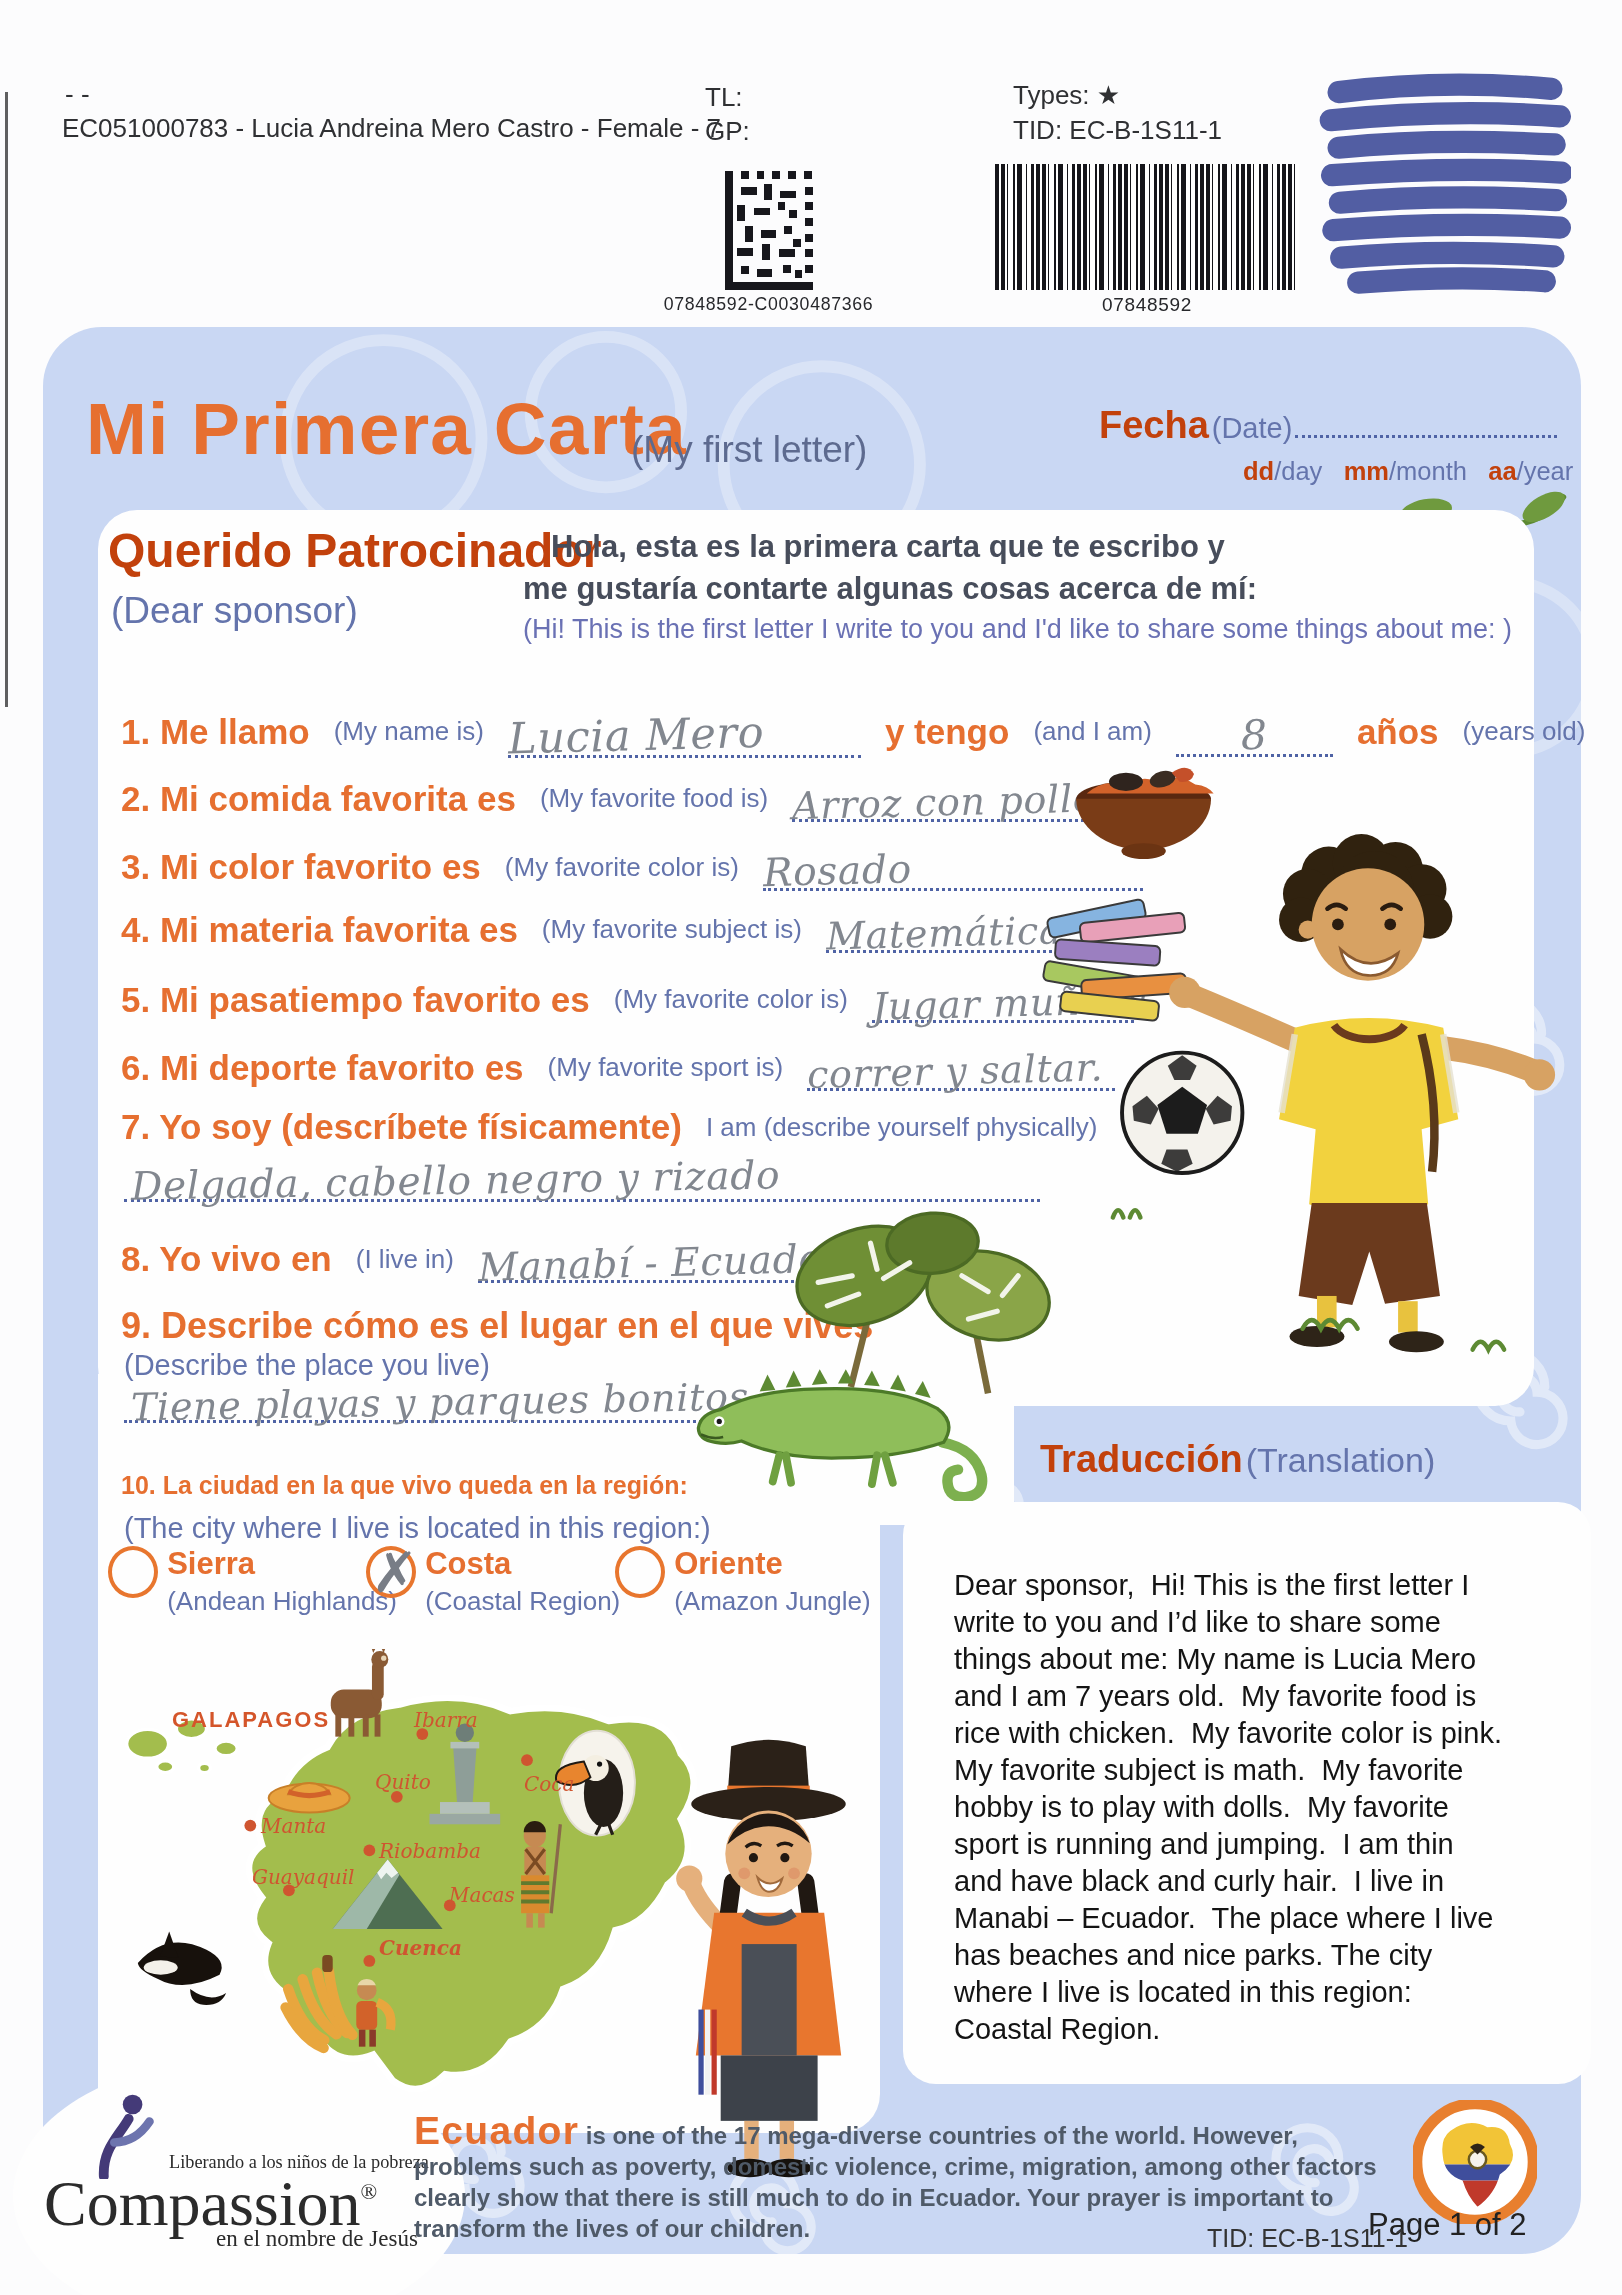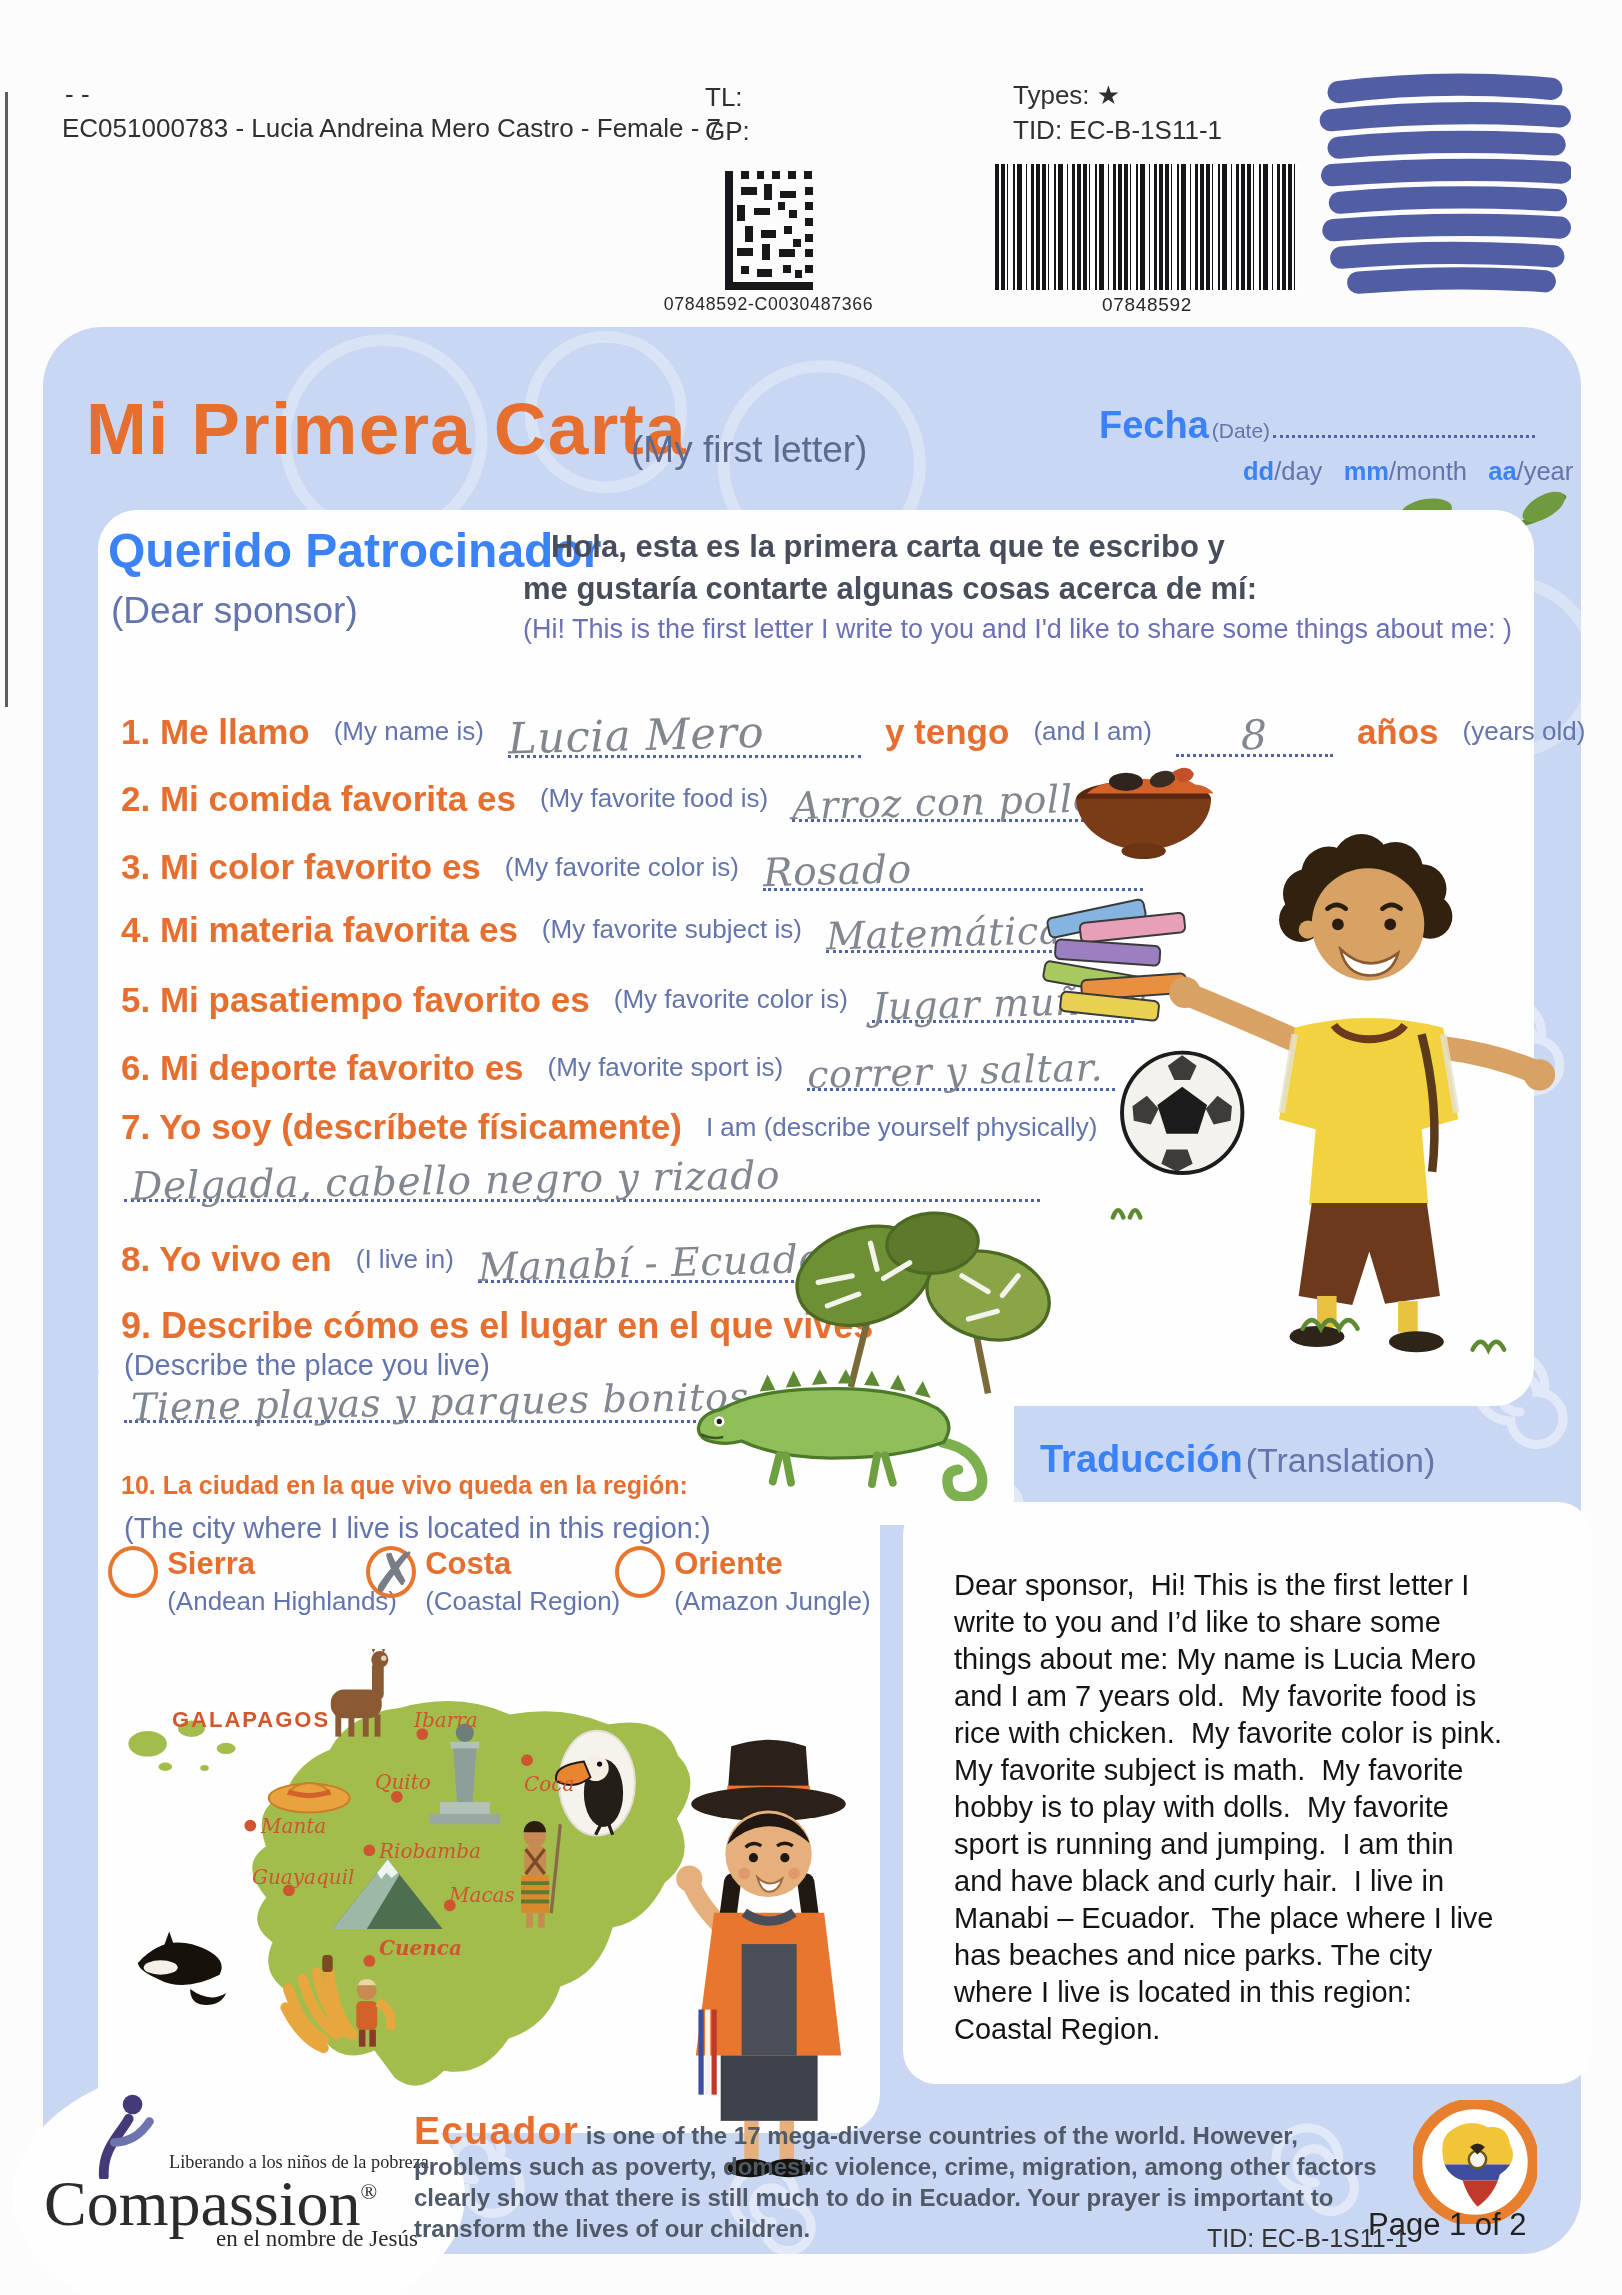--- a/index.html
+++ b/index.html
@@ -10,21 +10,21 @@
   
   .hdr-txt{color:#2f3033;font-size:26px;}
   .mono-label{color:#2f3033;font-size:26px;}
   .barcode{background:repeating-linear-gradient(90deg,#15151a 0 3.9px,#fff 3.9px 5.9px,#15151a 5.9px 9.8px,#fff 9.8px 11.8px,#15151a 11.8px 13px,#fff 13px 18.3px,#15151a 18.3px 20px,#fff 20px 21.6px,#15151a 21.6px 27px,#fff 27px 31px,#15151a 31px 32px,#fff 32px 36px,#15151a 36px 39px,#fff 39px 41px);}
   .code-label{font-size:17.7px;color:#26272b;text-align:center;letter-spacing:0.7px;}
   
   .card{background:#c9d7f3;border-radius:59px;}
   .panel{background:#fefefe;}
   .title-es{font-size:73px;font-weight:bold;color:#e66f30;letter-spacing:1.3px;}
   .title-en{font-size:37px;color:#5d6a8f;}
-  .o-head{font-weight:bold;color:#3b82f6;}
+  .o-head{font-weight:bold;color:#c2410c;}
   .enlab{color:#6474ac;}
   .intro-es{font-size:31px;font-weight:bold;color:#474d5b;}
   .intro-en{font-size:27px;color:#6a71b4;}
   .hand{font-family:"DejaVu Serif",serif;font-style:italic;color:#82878f;letter-spacing:0.7px;}
   .qrow{display:flex;align-items:center;gap:24px;white-space:nowrap;}
   .qes{font-size:35px;font-weight:bold;color:#e66f30;}
   .qen{font-size:26px;color:#6474ac;}
   .dotu{border-bottom:3.3px dotted #4f63a5;display:inline-flex;align-items:flex-end;justify-content:flex-start;}
   .dotu .hand{transform:translateY(5.2px) rotate(-1.5deg);}
   .ansline{border-bottom:3.3px dotted #4f63a5;position:absolute;}
@@ -133,21 +133,21 @@
         <path d="M1470,1760 a44,44 0 1 0 -44,44 a33,33 0 1 0 33,-36 a23,23 0 1 0 -21,25"></path>
       </g>
     </svg>
   </div>
 
   <div class="abs title-es" style="left:86px;top:387px;">Mi Primera Carta</div>
   <div class="abs title-en" style="left:631px;top:429px;">(My first letter)</div>
 
   <div class="abs" style="left:1099px;top:400px;white-space:nowrap;">
     <span class="o-head" style="font-size:38px;">Fecha</span>
-    <span class="enlab" style="font-size:21px;">(Date)</span>
+    <span class="enlab" style="font-size:29px;">(Date)</span>
     <span class="dotu" style="width:262px;height:35px;"></span>
   </div>
   <div class="abs" style="left:1243px;top:457px;font-size:25.5px;white-space:nowrap;">
     <span class="o-head">dd</span><span class="enlab">/day</span>&nbsp;&nbsp;
     <span class="o-head">mm</span><span class="enlab">/month</span>&nbsp;&nbsp;
     <span class="o-head">aa</span><span class="enlab">/year</span>
   </div>
 
   <div class="abs" style="left:1328px;top:471px;">
     <svg width="242" height="111" viewBox="0 0 370 170">

